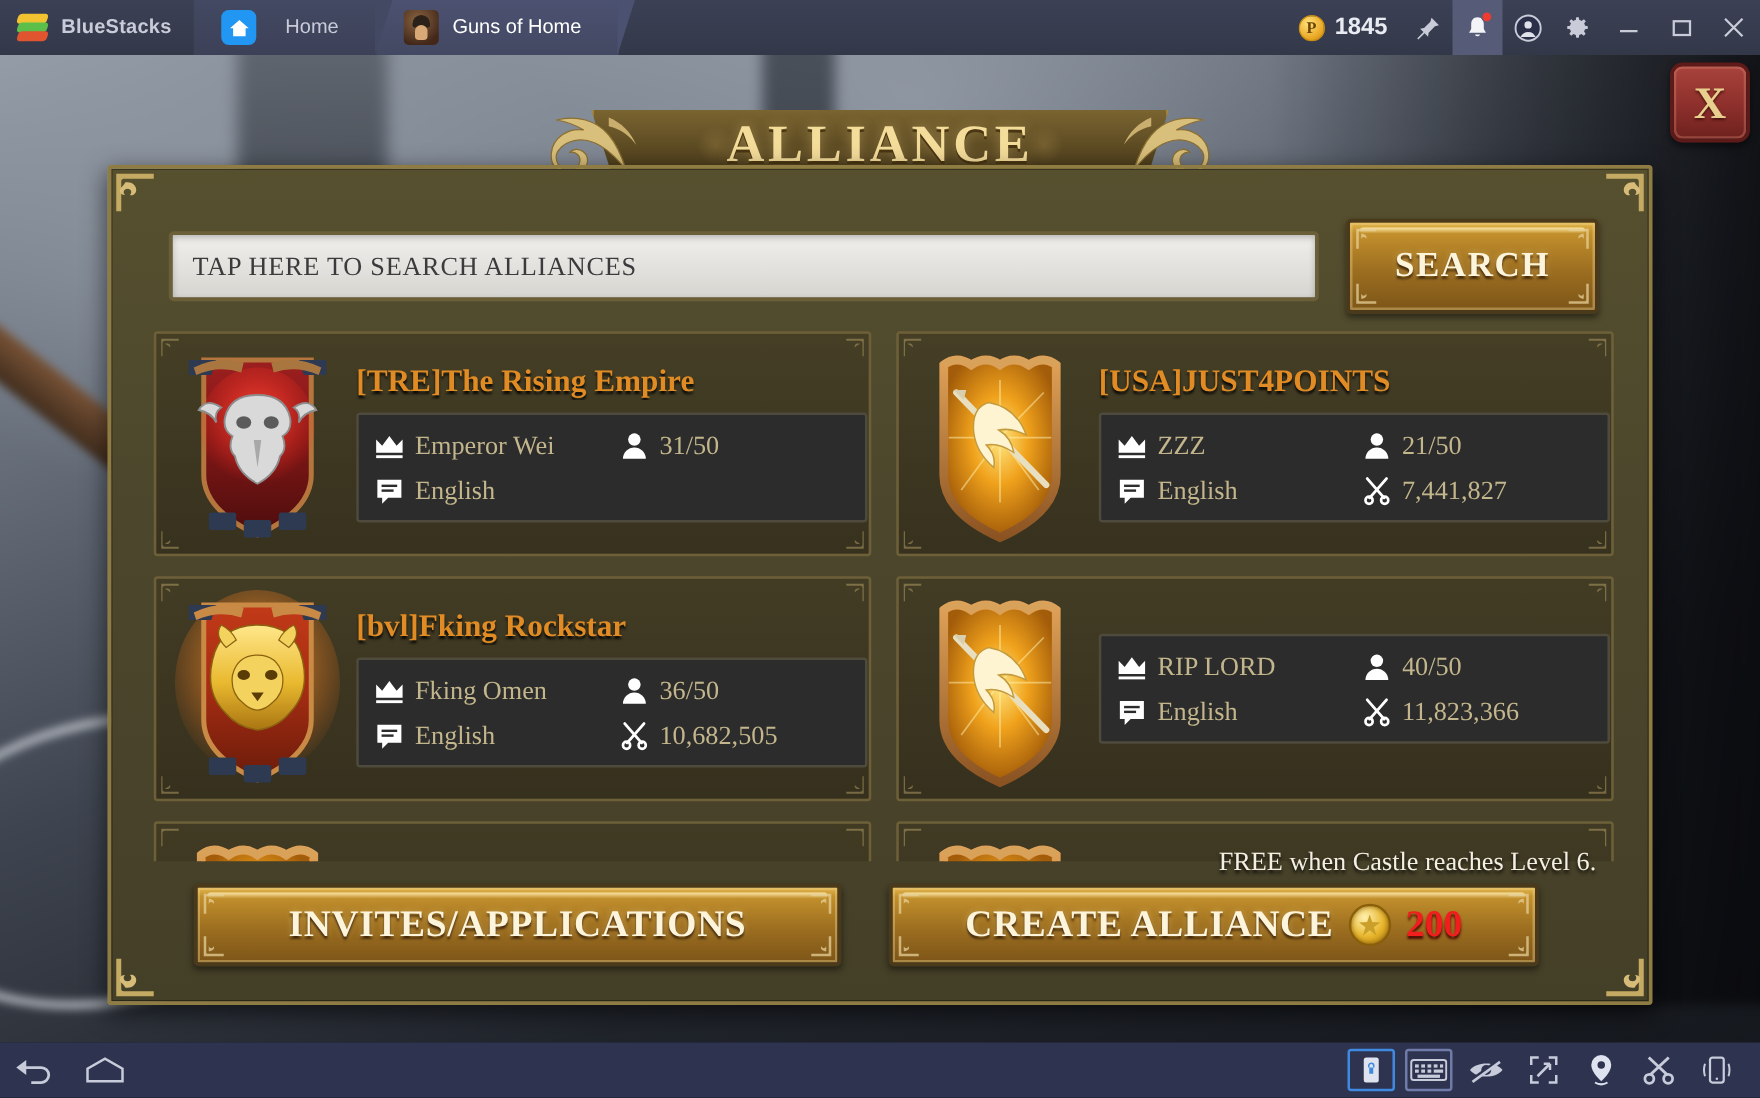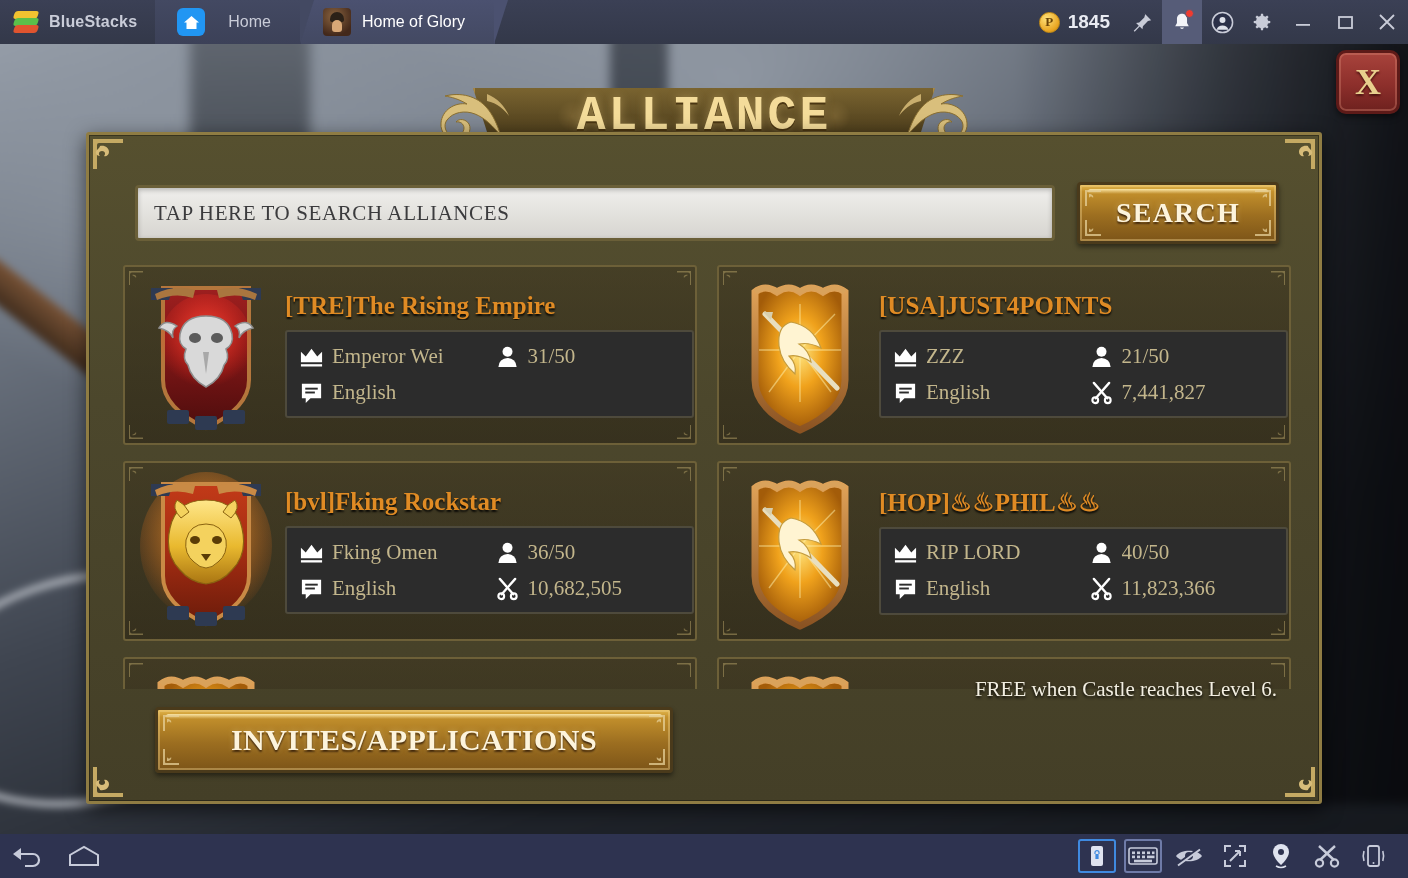--- a/index.html
+++ b/index.html
@@ -152,24 +152,24 @@
     display:flex; align-items:center; justify-content:center;
   }
   .banner-plate::before {
     content:""; position:absolute; inset:5px 24px;
     background:
       radial-gradient(circle 22px at 18% 50%, rgba(190,156,88,.25), transparent 70%),
       radial-gradient(circle 22px at 82% 50%, rgba(190,156,88,.25), transparent 70%);
   }
   #banner-title {
     position:relative;
-    font-size: 48px; letter-spacing: 3px; font-weight: bold;
+    font-size: 42px; letter-spacing: 3px; font-weight: bold;
     color:#f4dc9a;
     text-shadow: 0 2px 0 #4a3612, 0 0 10px rgba(255,220,140,.35);
-    font-family:Liberation Mono, monospace;
+    font-family:Liberation Serif, serif;
   }
   .scroll-orn { position:absolute; top:2px; width:86px; height:52px; }
   .scroll-orn.l { left: 24px; }
   .scroll-orn.r { right: 24px; transform: scaleX(-1); }
 
   
   #closebtn {
     position:absolute; right: 8px; top: 6px;
     width: 64px; height: 64px; border-radius: 10px;
     background: linear-gradient(180deg,#a8433c 0%, #8d2f2b 55%, #6e211e 100%);
@@ -236,21 +236,21 @@
   }
   .goldbtn .gc.a { left:4px; top:4px; }
   .goldbtn .gc.b { right:4px; top:4px; transform:scaleX(-1); }
   .goldbtn .gc.c { left:4px; bottom:4px; transform:scaleY(-1); }
   .goldbtn .gc.d { right:4px; bottom:4px; transform:scale(-1,-1); }
   .goldbtn .glabel {
     position:relative; color:#fdf4dc; font-weight:bold;
     text-shadow: 0 2px 2px rgba(60,35,8,.95), 0 0 6px rgba(255,230,160,.35);
     font-family:"Liberation Serif",serif;
   }
-  #search-button { width: 202px; height: 62px; }
+  #search-button { width: 202px; height: 76px; }
   #search-button .glabel { font-size: 28px; letter-spacing: 1.2px; }
 
   
   #list {
     position:absolute; left: 24px; top: 122px;
     width: 1188px; height: 432px;
     overflow: hidden;
     display:flex; flex-wrap: wrap;
     align-content: flex-start;
     gap: 0px;
@@ -361,21 +361,21 @@
     <div class="tab-icon-home">
       <svg width="17" height="15" viewBox="0 0 17 15">
           <path d="M8.5 1 L16 7.5 H13.5 V14 H3.5 V7.5 H1 Z" fill="#ffffff"></path>
         </svg>
     </div>
     <div class="tab-label">Home</div>
   </div>
 
   <div class="tab active">
     <div class="tab-icon-game"></div>
-    <div class="tab-label">Home of Glory</div>
+    <div class="tab-label">Guns of Home</div>
   </div>
 
   <div class="tb-right">
     <div class="points">
       <div class="coin-p">P</div>
       <div class="points-val">1845</div>
     </div>
 
     <div class="tb-btn">
       <svg width="22" height="22" viewBox="0 0 24 24">
@@ -806,21 +806,20 @@
       <path d="M75 80 L40 44 M75 80 L110 44 M75 80 L34 80 M75 80 L116 80 M75 80 L44 122 M75 80 L106 122 M75 80 L75 34 M75 80 L75 132"></path>
     </g>
     <path d="M40 44 L112 118" stroke="#e8dfc0" stroke-width="5" stroke-linecap="round"></path>
     <path d="M38 42 l10 0 l-2 8 Z" fill="#d8cfae"></path>
     <g fill="#fff4d2" stroke="#c39b3e" stroke-width="1.2">
       <path d="M66 52 q22 4 30 26 q-12 -6 -22 -4 q10 6 12 18 q-12 -8 -22 -6 q8 8 6 18 q-14 -12 -16 -28 q-2 -20 12 -24 Z"></path>
     </g>
     <path d="M30 22 q10 -8 22 0 q12 -8 23 0 q11 -8 23 0 q12 -8 22 0" fill="none" stroke="#d9a25b" stroke-width="5"></path>
   </svg></div>
       <div class="card-right">
-        <div class="aname">[HOP]♨♨PHIL♨♨</div>
         <div class="infobox">
           <div class="ifield">
             <svg class="ico" viewBox="0 0 26 26">
                     <path d="M2 8 l5 5 l6 -8 l6 8 l5 -5 v11 H2 Z" fill="#ffffff"></path>
                     <rect x="2" y="21" width="22" height="2.4" fill="#ffffff"></rect>
                   </svg>
             <span class="ival">RIP LORD</span>
           </div>
           <div class="ifield">
             <svg class="ico" viewBox="0 0 26 26">
@@ -941,20 +940,44 @@
             <path d="M1 1h16v2H4a1 1 0 0 0-1 1v13H1Z" fill="#e7d199"></path>
             <path d="M5 5c3 0 5 2 4 4-1-2-3-2-4 0Z" fill="#e7d199"></path>
           </svg>
         <svg class="gc d" viewBox="0 0 18 18">
             <path d="M1 1h16v2H4a1 1 0 0 0-1 1v13H1Z" fill="#e7d199"></path>
             <path d="M5 5c3 0 5 2 4 4-1-2-3-2-4 0Z" fill="#e7d199"></path>
           </svg>
         <div class="glabel">INVITES/APPLICATIONS</div>
       </div>
 
+      <div id="btn-create" class="goldbtn">
+        <div class="ghl"></div>
+        <svg class="gc a" viewBox="0 0 18 18">
+            <path d="M1 1h16v2H4a1 1 0 0 0-1 1v13H1Z" fill="#e7d199"></path>
+            <path d="M5 5c3 0 5 2 4 4-1-2-3-2-4 0Z" fill="#e7d199"></path>
+          </svg>
+        <svg class="gc b" viewBox="0 0 18 18">
+            <path d="M1 1h16v2H4a1 1 0 0 0-1 1v13H1Z" fill="#e7d199"></path>
+            <path d="M5 5c3 0 5 2 4 4-1-2-3-2-4 0Z" fill="#e7d199"></path>
+          </svg>
+        <svg class="gc c" viewBox="0 0 18 18">
+            <path d="M1 1h16v2H4a1 1 0 0 0-1 1v13H1Z" fill="#e7d199"></path>
+            <path d="M5 5c3 0 5 2 4 4-1-2-3-2-4 0Z" fill="#e7d199"></path>
+          </svg>
+        <svg class="gc d" viewBox="0 0 18 18">
+            <path d="M1 1h16v2H4a1 1 0 0 0-1 1v13H1Z" fill="#e7d199"></path>
+            <path d="M5 5c3 0 5 2 4 4-1-2-3-2-4 0Z" fill="#e7d199"></path>
+          </svg>
+        <div class="create-row">
+          <div class="glabel">CREATE ALLIANCE</div>
+          <div class="coin-icon"></div>
+          <div id="create-cost">200</div>
+        </div>
+      </div>
     </div>
   </div>
 </div>
 
 <div id="bottombar-bs">
   <div class="nav-btn">
     <svg width="34" height="24" viewBox="0 0 34 24">
         <path d="M10 4 L2 10 L10 16 Z" fill="#c7cbda"></path>
         <path d="M7 10 H22 a6 6 0 0 1 0 12 H14" stroke="#c7cbda" stroke-width="2.2" fill="none"></path>
       </svg>

